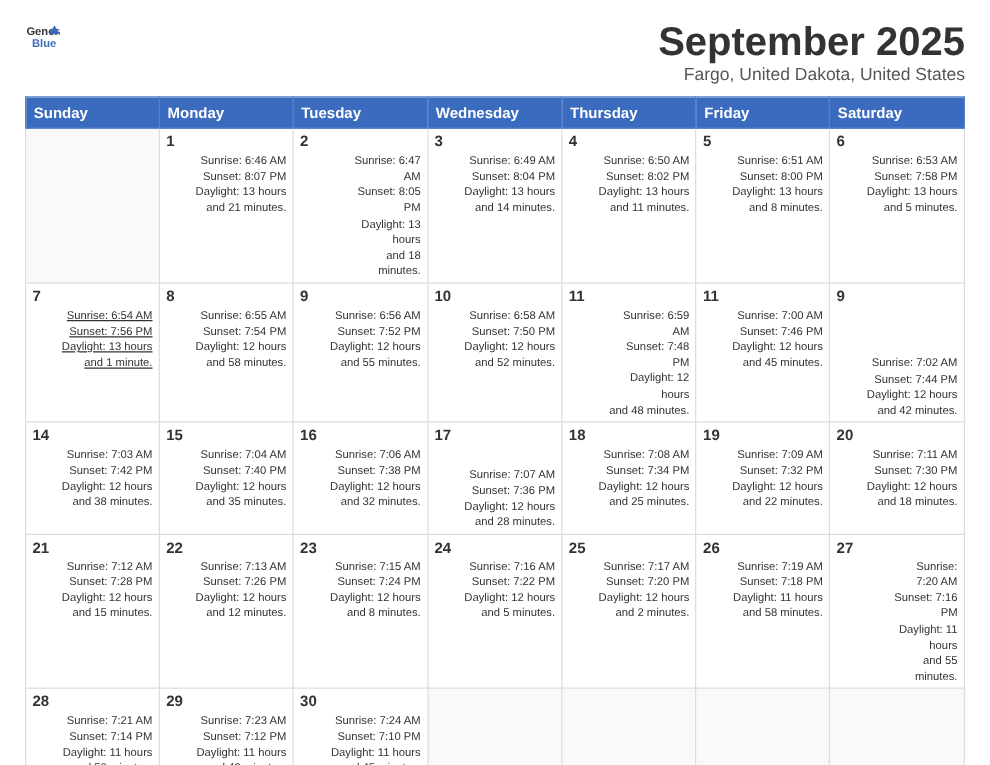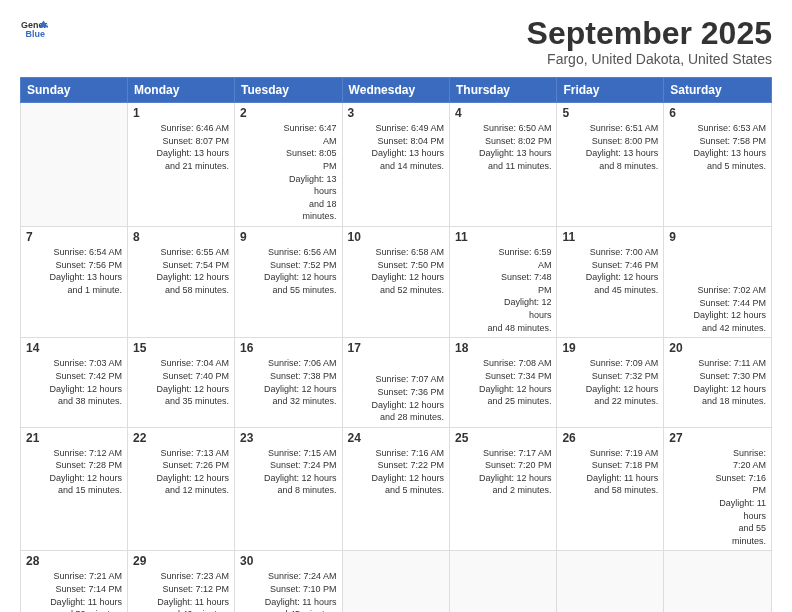--- a/index.html
+++ b/index.html
@@ -157,21 +157,21 @@
             <span class="day-number">6</span>
             <div class="day-info" style="white-space: pre-line;">Sunrise: 6:53 AM
 Sunset: 7:58 PM
 Daylight: 13 hours
 and 5 minutes.</div>
           </td>
         </tr>
         <tr>
           <td>
             <span class="day-number">7</span>
-            <div class="day-info" style="white-space: pre-line;">Sunrise: 6:54 AM
+            <div class="day-info" style="white-space: pre-line; text-decoration: underline;">Sunrise: 6:54 AM
 Sunset: 7:56 PM
 Daylight: 13 hours
 and 1 minute.</div>
           </td>
           <td>
             <span class="day-number">8</span>
             <div class="day-info" style="white-space: pre-line;">Sunrise: 6:55 AM
 Sunset: 7:54 PM
 Daylight: 12 hours
 and 58 minutes.</div>

